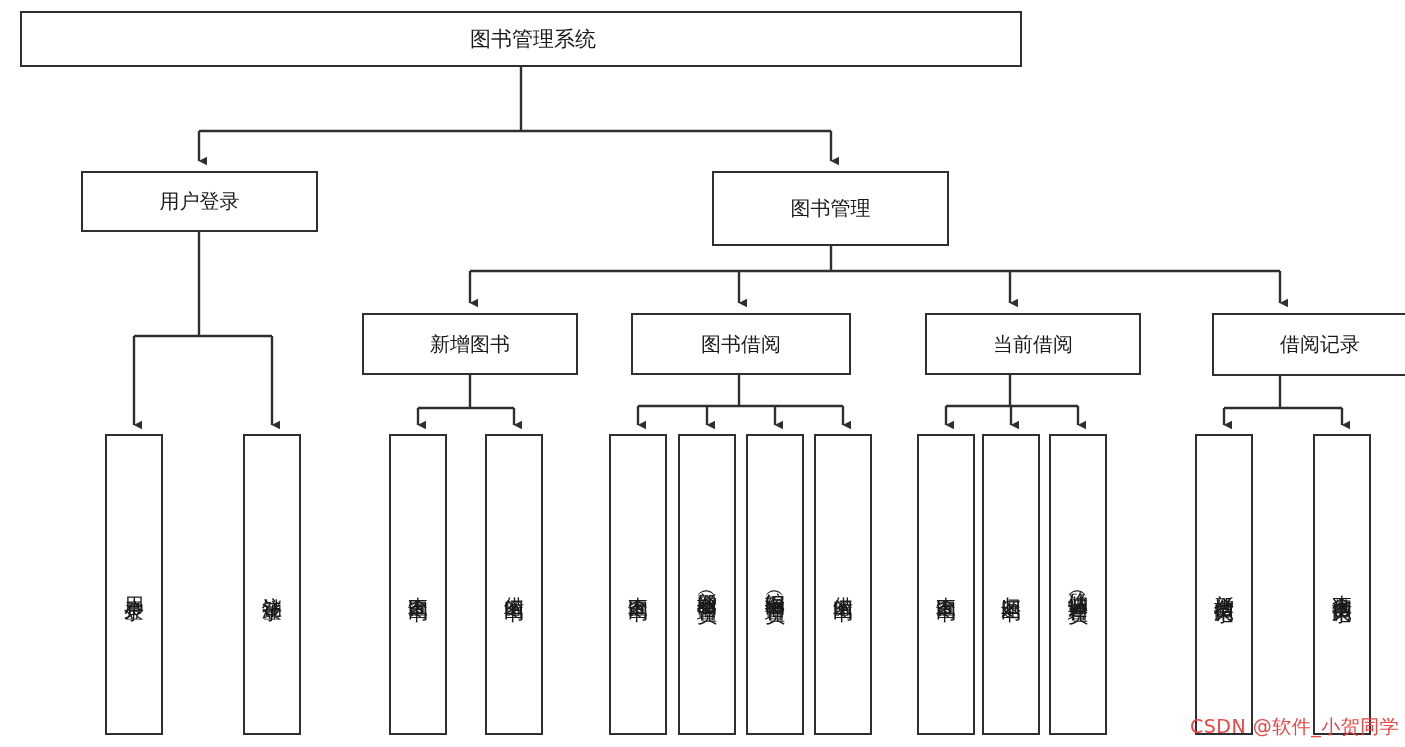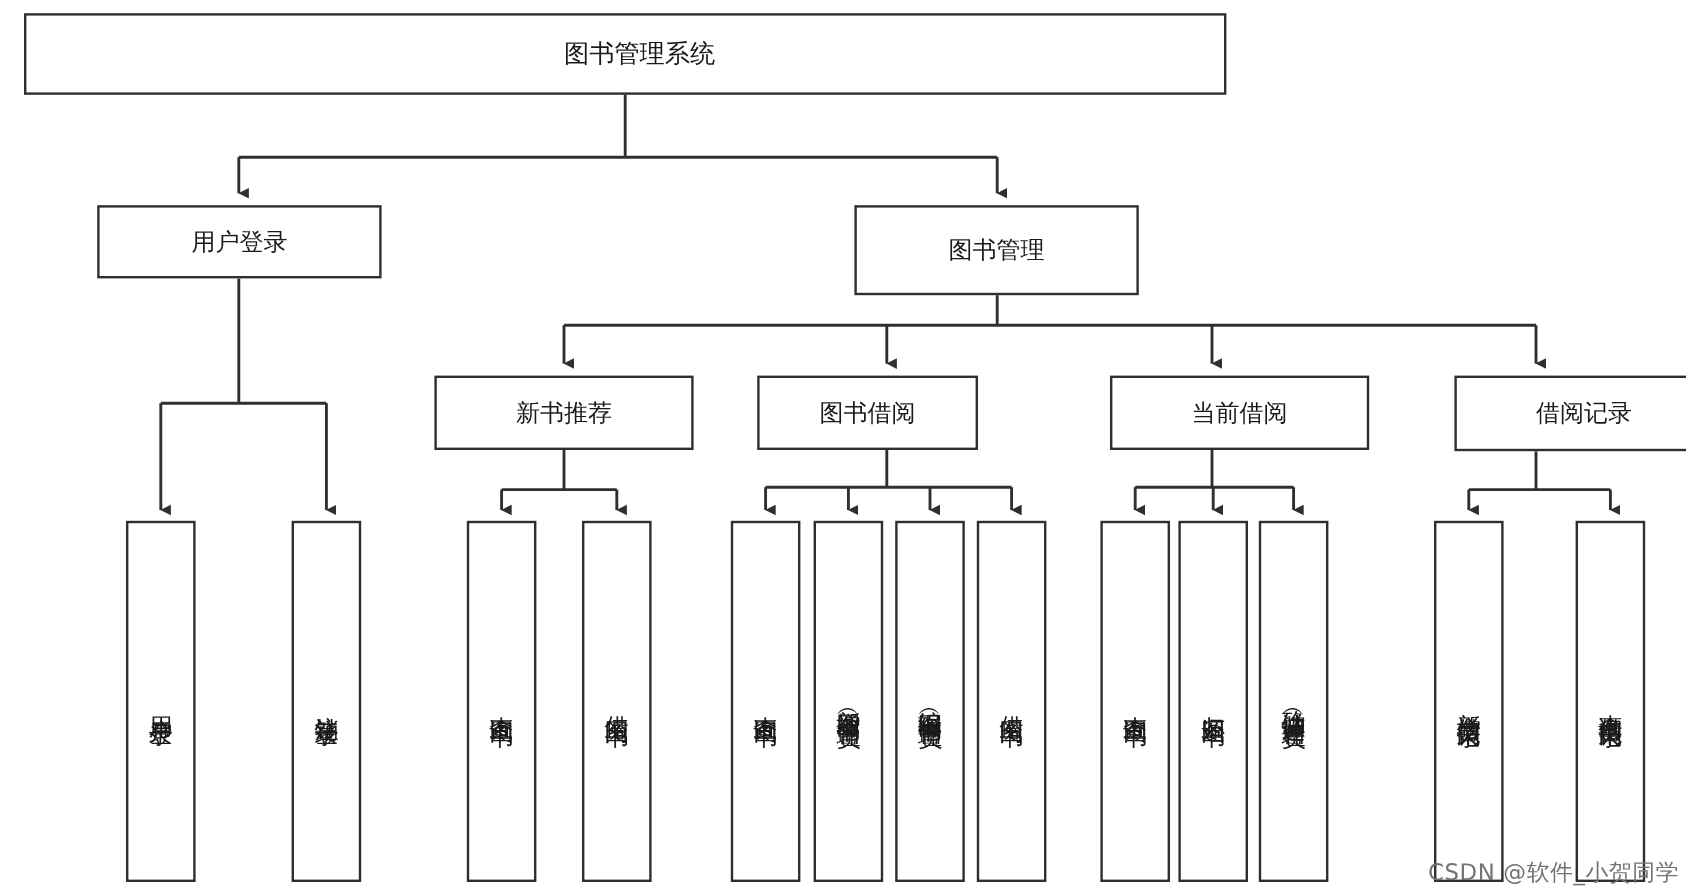--- a/index.html
+++ b/index.html
@@ -55,21 +55,21 @@
     white-space: nowrap;
   }
   .node.leaf > .leaf-label {
     writing-mode: vertical-rl;
     text-orientation: upright;
     display: block;
   }
   .watermark {
     position: absolute;
     font-size: 19px;
-    color: #737373;
+    color: #ef4444;
     letter-spacing: 0.5px;
     white-space: nowrap;
     user-select: none;
   }
 </style>
 </head>
 <body>
 
 <div id="diagram-root">
 
@@ -116,35 +116,35 @@
       <path d="M1011,406 L1011,425" marker-end="url(#arrowhead)"></path>
       <path d="M1078,406 L1078,425" marker-end="url(#arrowhead)"></path>
 
       <path d="M1280,376 L1280,408"></path>
       <path d="M1224,408 L1342,408"></path>
       <path d="M1224,408 L1224,425" marker-end="url(#arrowhead)"></path>
       <path d="M1342,408 L1342,425" marker-end="url(#arrowhead)"></path>
     </g>
   </svg>
 
-  <div class="node root" style="left:20px; top:11px; width:1002px; height:68px;padding-left:24px;">
+  <div class="node root" style="left:20px; top:11px; width:1002px; height:56px;padding-left:24px;">
     <span>图书管理系统</span>
   </div>
 
   <div class="node level2" style="left:81px; top:171px; width:237px; height:61px;">
     <span>用户登录</span>
   </div>
   <div class="node level2" style="left:712px; top:171px; width:237px; height:75px;">
     <span>图书管理</span>
   </div>
 
   <div class="node level3" style="left:362px; top:313px; width:216px; height:62px;">
-    <span>新书推荐</span>
+    <span>新增图书</span>
   </div>
-  <div class="node level3" style="left:631px; top:313px; width:184px; height:62px;">
+  <div class="node level3" style="left:631px; top:313px; width:220px; height:62px;">
     <span>图书借阅</span>
   </div>
   <div class="node level3" style="left:925px; top:313px; width:216px; height:62px;">
     <span>当前借阅</span>
   </div>
   <div class="node level3" style="left:1212px; top:313px; width:216px; height:63px;">
     <span>借阅记录</span>
   </div>
 
   <div class="node leaf" style="left:105px; top:434px; width:58px; height:301px;">

